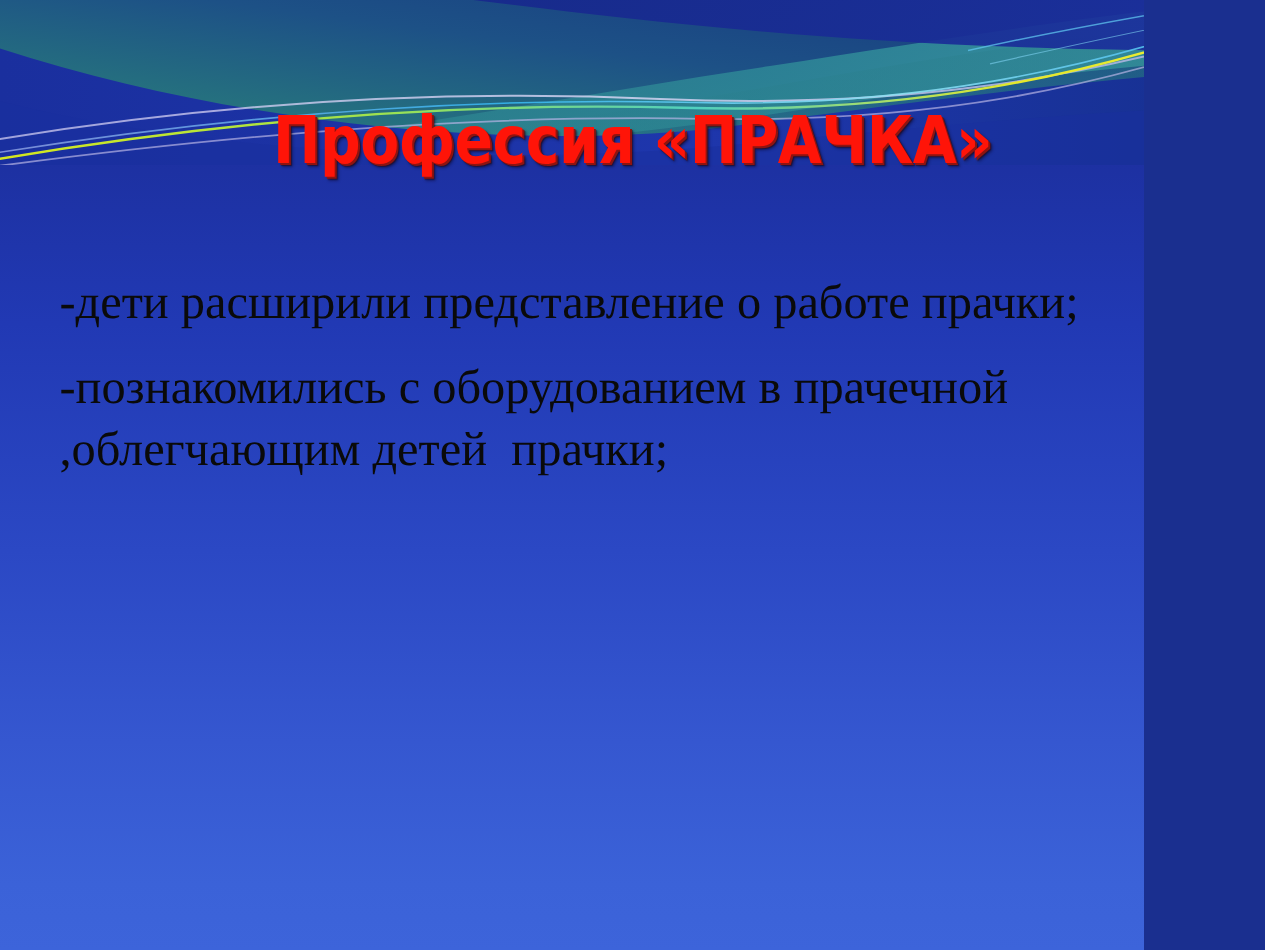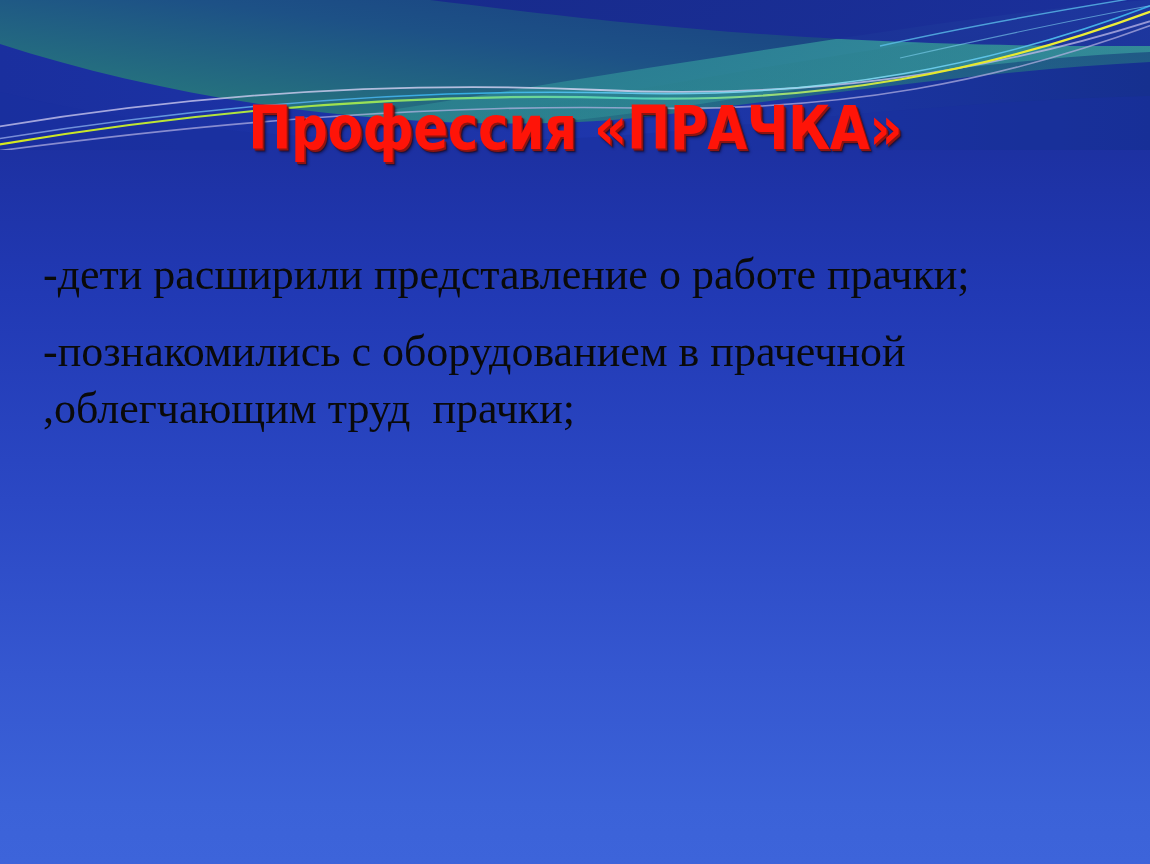--- a/index.html
+++ b/index.html
@@ -4,21 +4,21 @@
 <title>Профессия «ПРАЧКА»</title>
 <style>
   html, body {
     margin: 0;
     padding: 0;
     background: #1a2f8f;
   }
 
   .slide {
     position: relative;
-    width: 1150px;
+    width: 1040px;
     height: 864px;
     overflow: hidden;
     
     background: linear-gradient(to bottom,
         #142a8c 0%,
         #1c2f9e 14%,
         #2139b4 34%,
         #2b48c4 58%,
         #3557d0 78%,
         #3b62d8 93%,
@@ -63,21 +63,21 @@
     white-space: nowrap;
     text-shadow:
        2px 2px 0 #8e1410,
        3px 3px 1px rgba(40,10,10,0.55),
        4px 4px 3px rgba(10,5,40,0.45);
   }
 
   
   .body-copy {
     position: absolute;
-    left: 43px;
+    left: 54px;
     top: 246px;
     width: 1010px;
     color: #0a0a0a;
     font-family: "Liberation Serif", "DejaVu Serif", serif;
     font-size: 44px;
     line-height: 1.30;
   }
   .bullet-line {
     margin: 0 0 20px 0;
     white-space: pre-wrap;
@@ -161,16 +161,16 @@
       <path d="M900,58 C980,40 1070,20 1160,4" fill="none" stroke="#7fd2f2" stroke-width="1.1" opacity="0.6"></path>
     </svg>
   </div>
 
   <div class="title-wrap">
     <h1 class="slide-title">Профессия «ПРАЧКА»</h1>
   </div>
 
   <div class="body-copy">
     <p class="bullet-line">-дети расширили представление о работе прачки;</p>
-    <p class="bullet-line">-познакомились с оборудованием в прачечной ,облегчающим труд  прачки;</p>
+    <p class="bullet-line">-познакомились с оборудованием в прачечной ,облегчающим детей  прачки;</p>
   </div>
 
 </div>
 
 </body></html>

